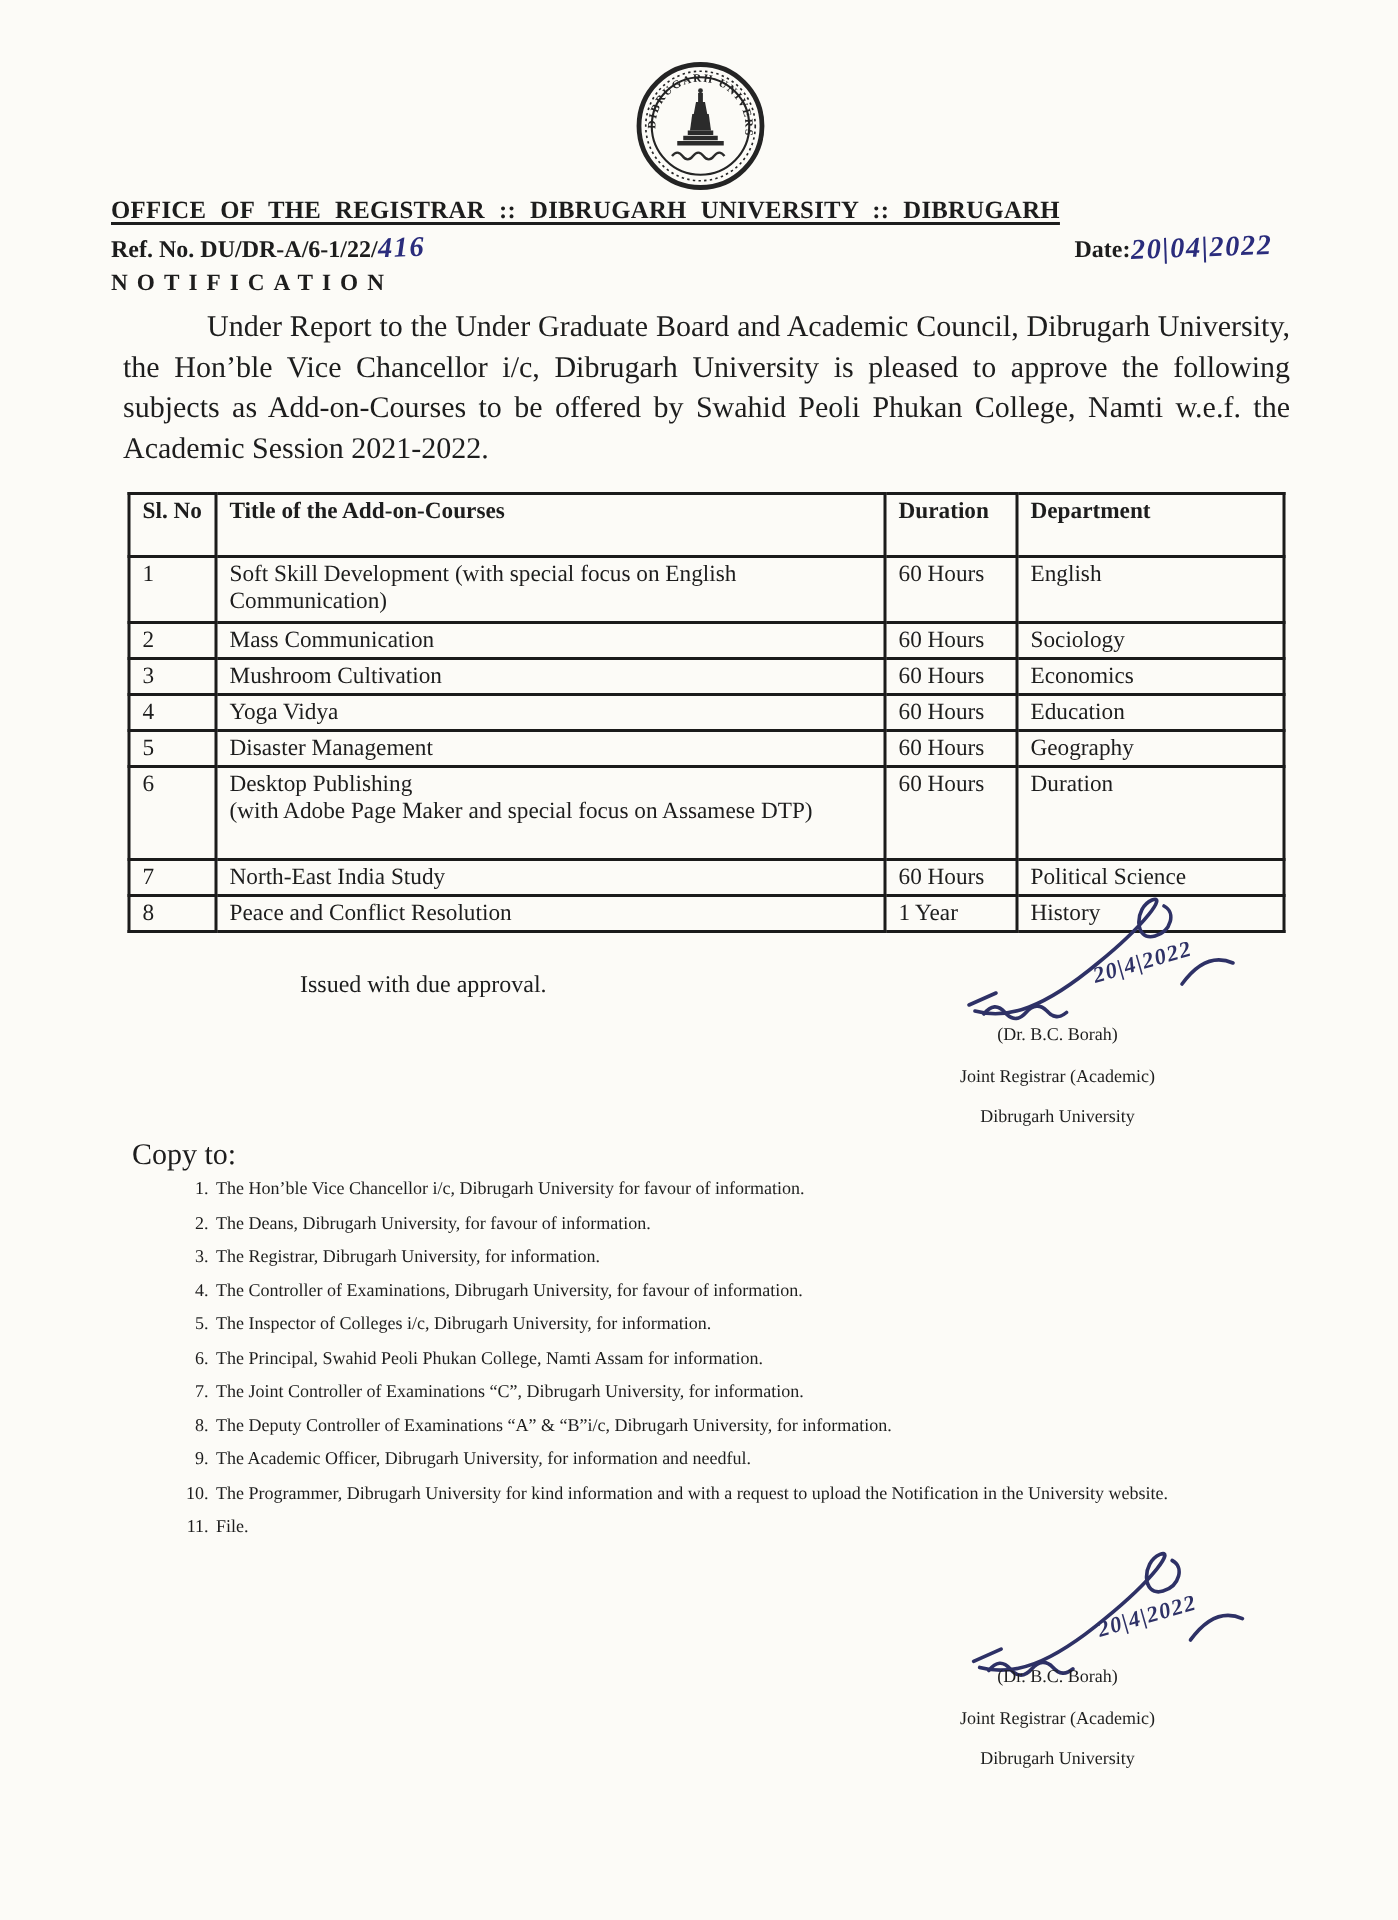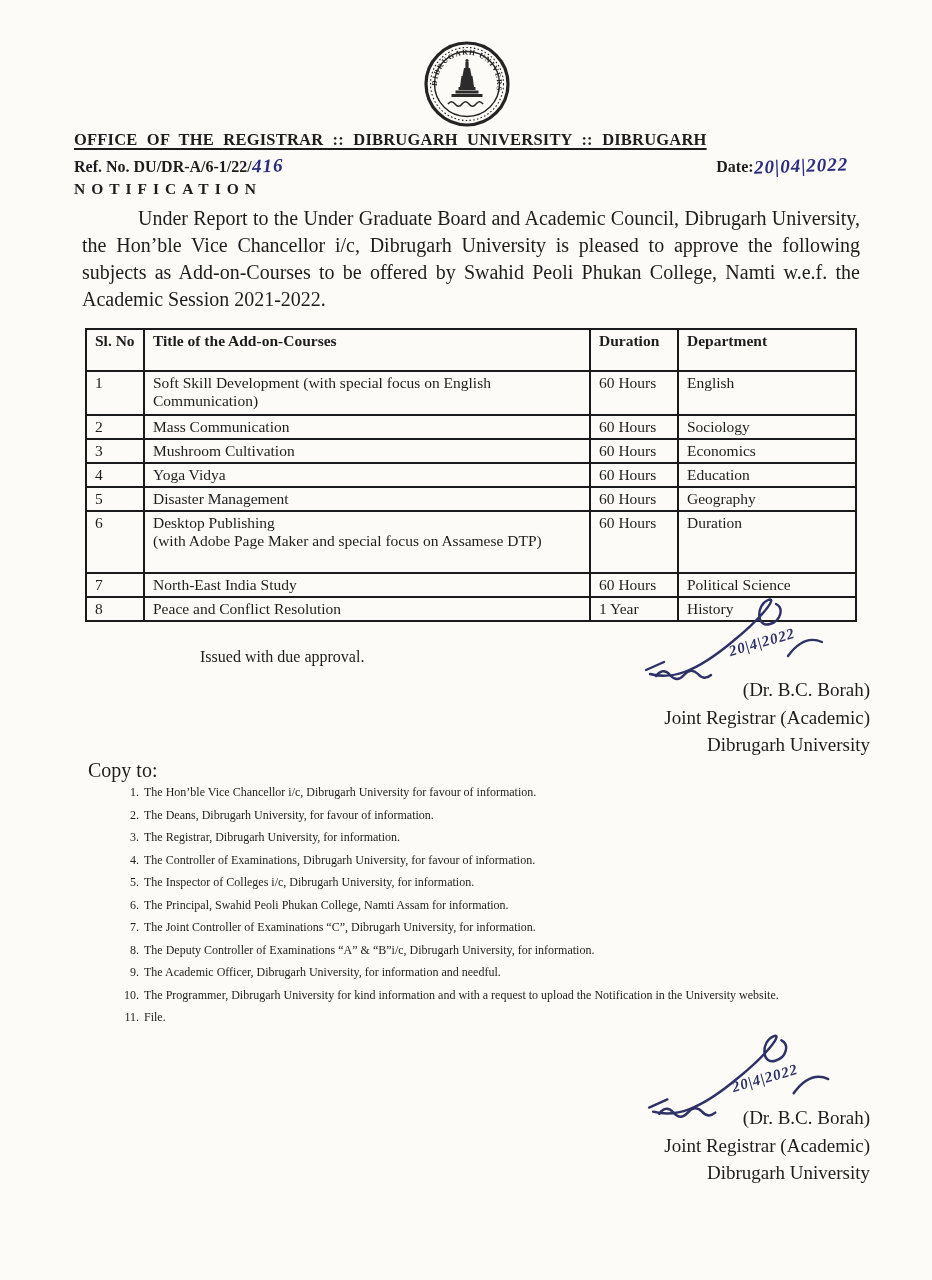--- a/index.html
+++ b/index.html
@@ -44,22 +44,22 @@
   .cell-title { white-space:pre-line; }
   
   .approval-note { position:absolute; left:200px; top:648px; font-size:16px; }
   .sig { position:absolute; }
   .sig1 { left:642px; top:590px; width:218px; height:100px; }
   .sig2 { left:645px; top:1026px; width:222px; height:102px; }
   .sig svg { position:absolute; left:0; top:0; }
   .sig .sig-date { position:absolute; left:86px; top:44px;
     transform:rotate(-16deg); font-style:italic; font-weight:bold;
     color:#2e3166; font-size:15px; letter-spacing:1px; white-space:nowrap; }
-  .sign-block { position:absolute; width:330px; text-align:right;
-    font-size:19px; line-height:27.5px; }
+  .sign-block { position:absolute; width:330px; text-align:center;
+    font-size:12px; line-height:27.5px; }
   .sb1 { left:540px; top:676px; }
   .sb2 { left:540px; top:1104px; }
   
   .copy-label { position:absolute; left:88px; top:759px; font-size:20px; }
   .copy-list { position:absolute; left:98px; top:781px; width:766px;
     font-size:12px; line-height:22.5px; text-align:justify; }
   .copy-list ol { padding-left:44px; }
   .copy-list li { padding-left:2px; }
 </style>
 </head>

